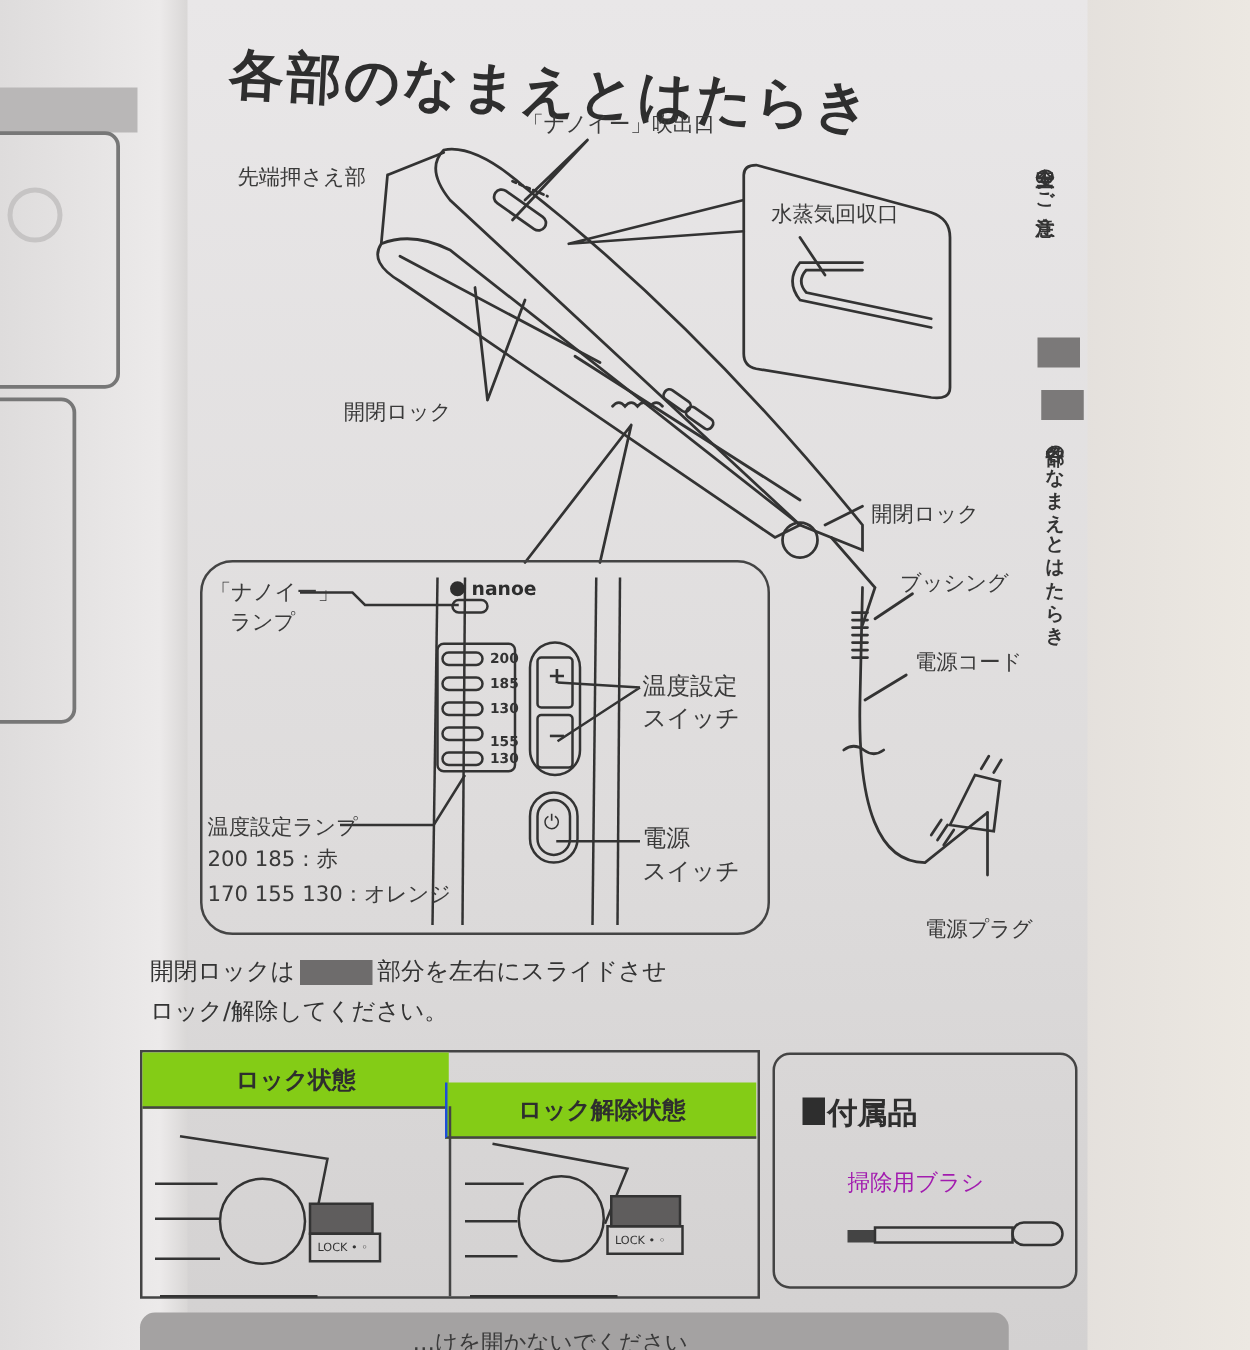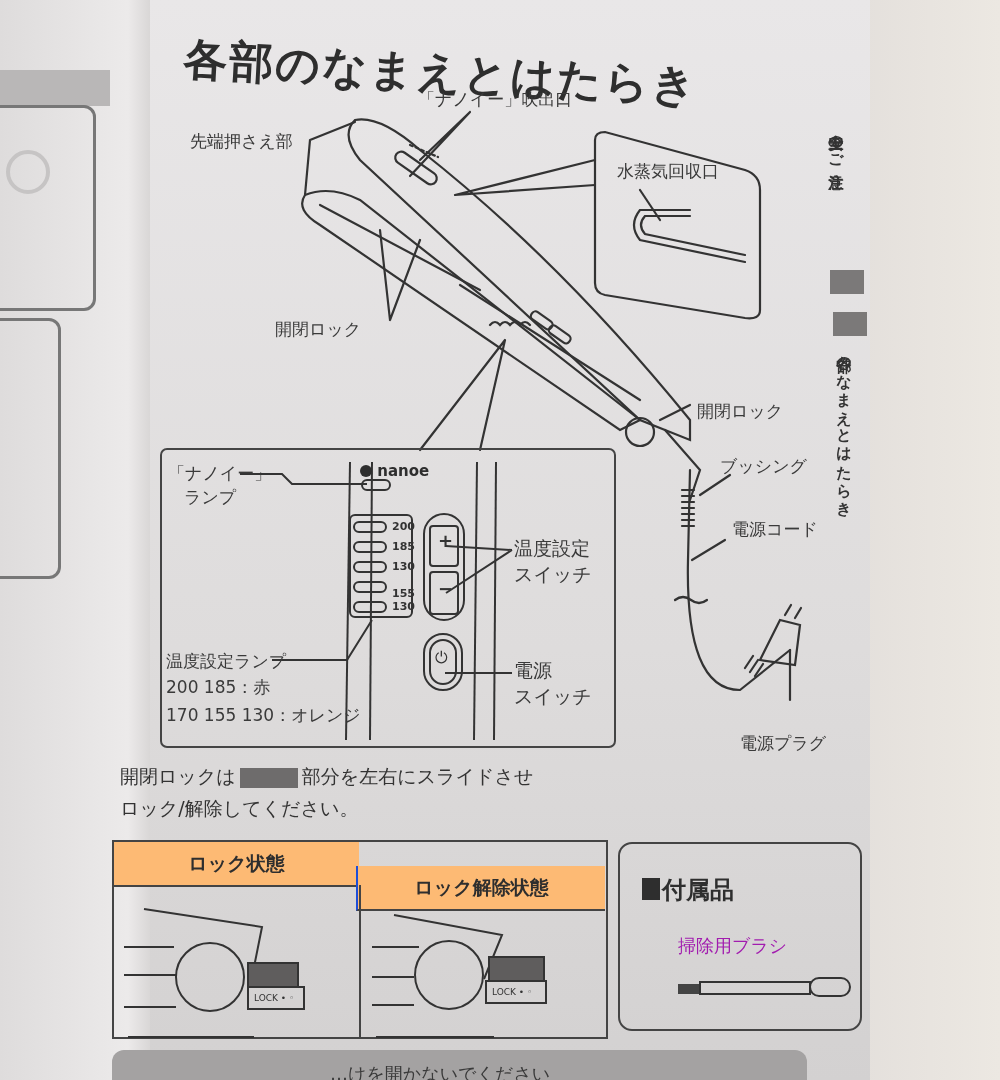--- a/index.html
+++ b/index.html
@@ -10,27 +10,27 @@
   .left-page .box2{position:absolute;left:-20px;top:318px;width:75px;height:255px;border:3px solid #777;border-radius:12px;}
   .left-page .nosign{position:absolute;left:6px;top:150px;width:36px;height:36px;border:4px solid #c6c4c4;border-radius:50%;}
   .page{position:absolute;left:150px;top:0;width:720px;height:1080px;background:linear-gradient(180deg,#e9e7e8,#dedcdc 60%,#d3d1d1);}
   .margin{position:absolute;left:860px;top:0;width:140px;height:1080px;background:linear-gradient(90deg,#e4e0dc,#ece8e2);}
   .title{position:absolute;left:185px;top:30px;font-size:44px;font-weight:bold;color:#2e2e2e;letter-spacing:2px;transform:rotate(3deg);transform-origin:left top;white-space:nowrap;}
   .lbl{position:absolute;font-size:17px;color:#3a3a3a;white-space:nowrap;}
   .lbl.sm{font-size:17px;}
   .side-tab{position:absolute;left:826px;writing-mode:vertical-rl;font-size:15px;font-weight:bold;color:#333;letter-spacing:1px;}
   .side-block{position:absolute;width:34px;height:24px;background:#7b7979;}
   svg.draw{position:absolute;left:0;top:0;}
-  .panel{position:absolute;left:160px;top:448px;width:452px;height:296px;border:2px solid #444;border-radius:7px;}
+  .panel{position:absolute;left:160px;top:448px;width:452px;height:296px;border:2px solid #444;border-radius:26px;}
   .nanoe{position:absolute;font-weight:bold;font-size:15px;color:#2e2e2e;}
   .tempnum{position:absolute;font-size:11px;font-weight:bold;color:#333;}
   .body-text{position:absolute;left:120px;font-size:19px;color:#333;white-space:nowrap;}
   .hl{display:inline-block;width:58px;height:20px;background:#6e6c6c;vertical-align:middle;margin:0 4px;}
   .lock-table{position:absolute;left:112px;top:840px;width:492px;height:195px;border:2px solid #444;}
-  .lock-head{position:absolute;top:0;height:43px;background:#fdba74;border-bottom:2px solid #444;font-size:19px;font-weight:bold;color:#2e2e2e;display:flex;align-items:center;justify-content:center;}
+  .lock-head{position:absolute;top:0;height:43px;background:#84cc16;border-bottom:2px solid #444;font-size:19px;font-weight:bold;color:#2e2e2e;display:flex;align-items:center;justify-content:center;}
   .acc-box{position:absolute;left:618px;top:842px;width:240px;height:185px;border:2px solid #444;border-radius:14px;}
   .acc-title{position:absolute;left:22px;top:30px;font-size:24px;font-weight:bold;color:#2e2e2e;}
   .acc-title .sq{display:inline-block;width:18px;height:22px;background:#2e2e2e;margin-right:2px;vertical-align:-2px;}
   .acc-item{position:absolute;left:58px;top:90px;font-size:18px;color:#a21caf;}
   .bottom-band{position:absolute;left:112px;top:1050px;width:695px;height:40px;background:#a4a2a2;border-radius:12px 12px 0 0;}
   .bottom-text{position:absolute;left:330px;top:1062px;font-size:18px;color:#3a3a3a;}
 </style>
 </head>
 <body>
 

